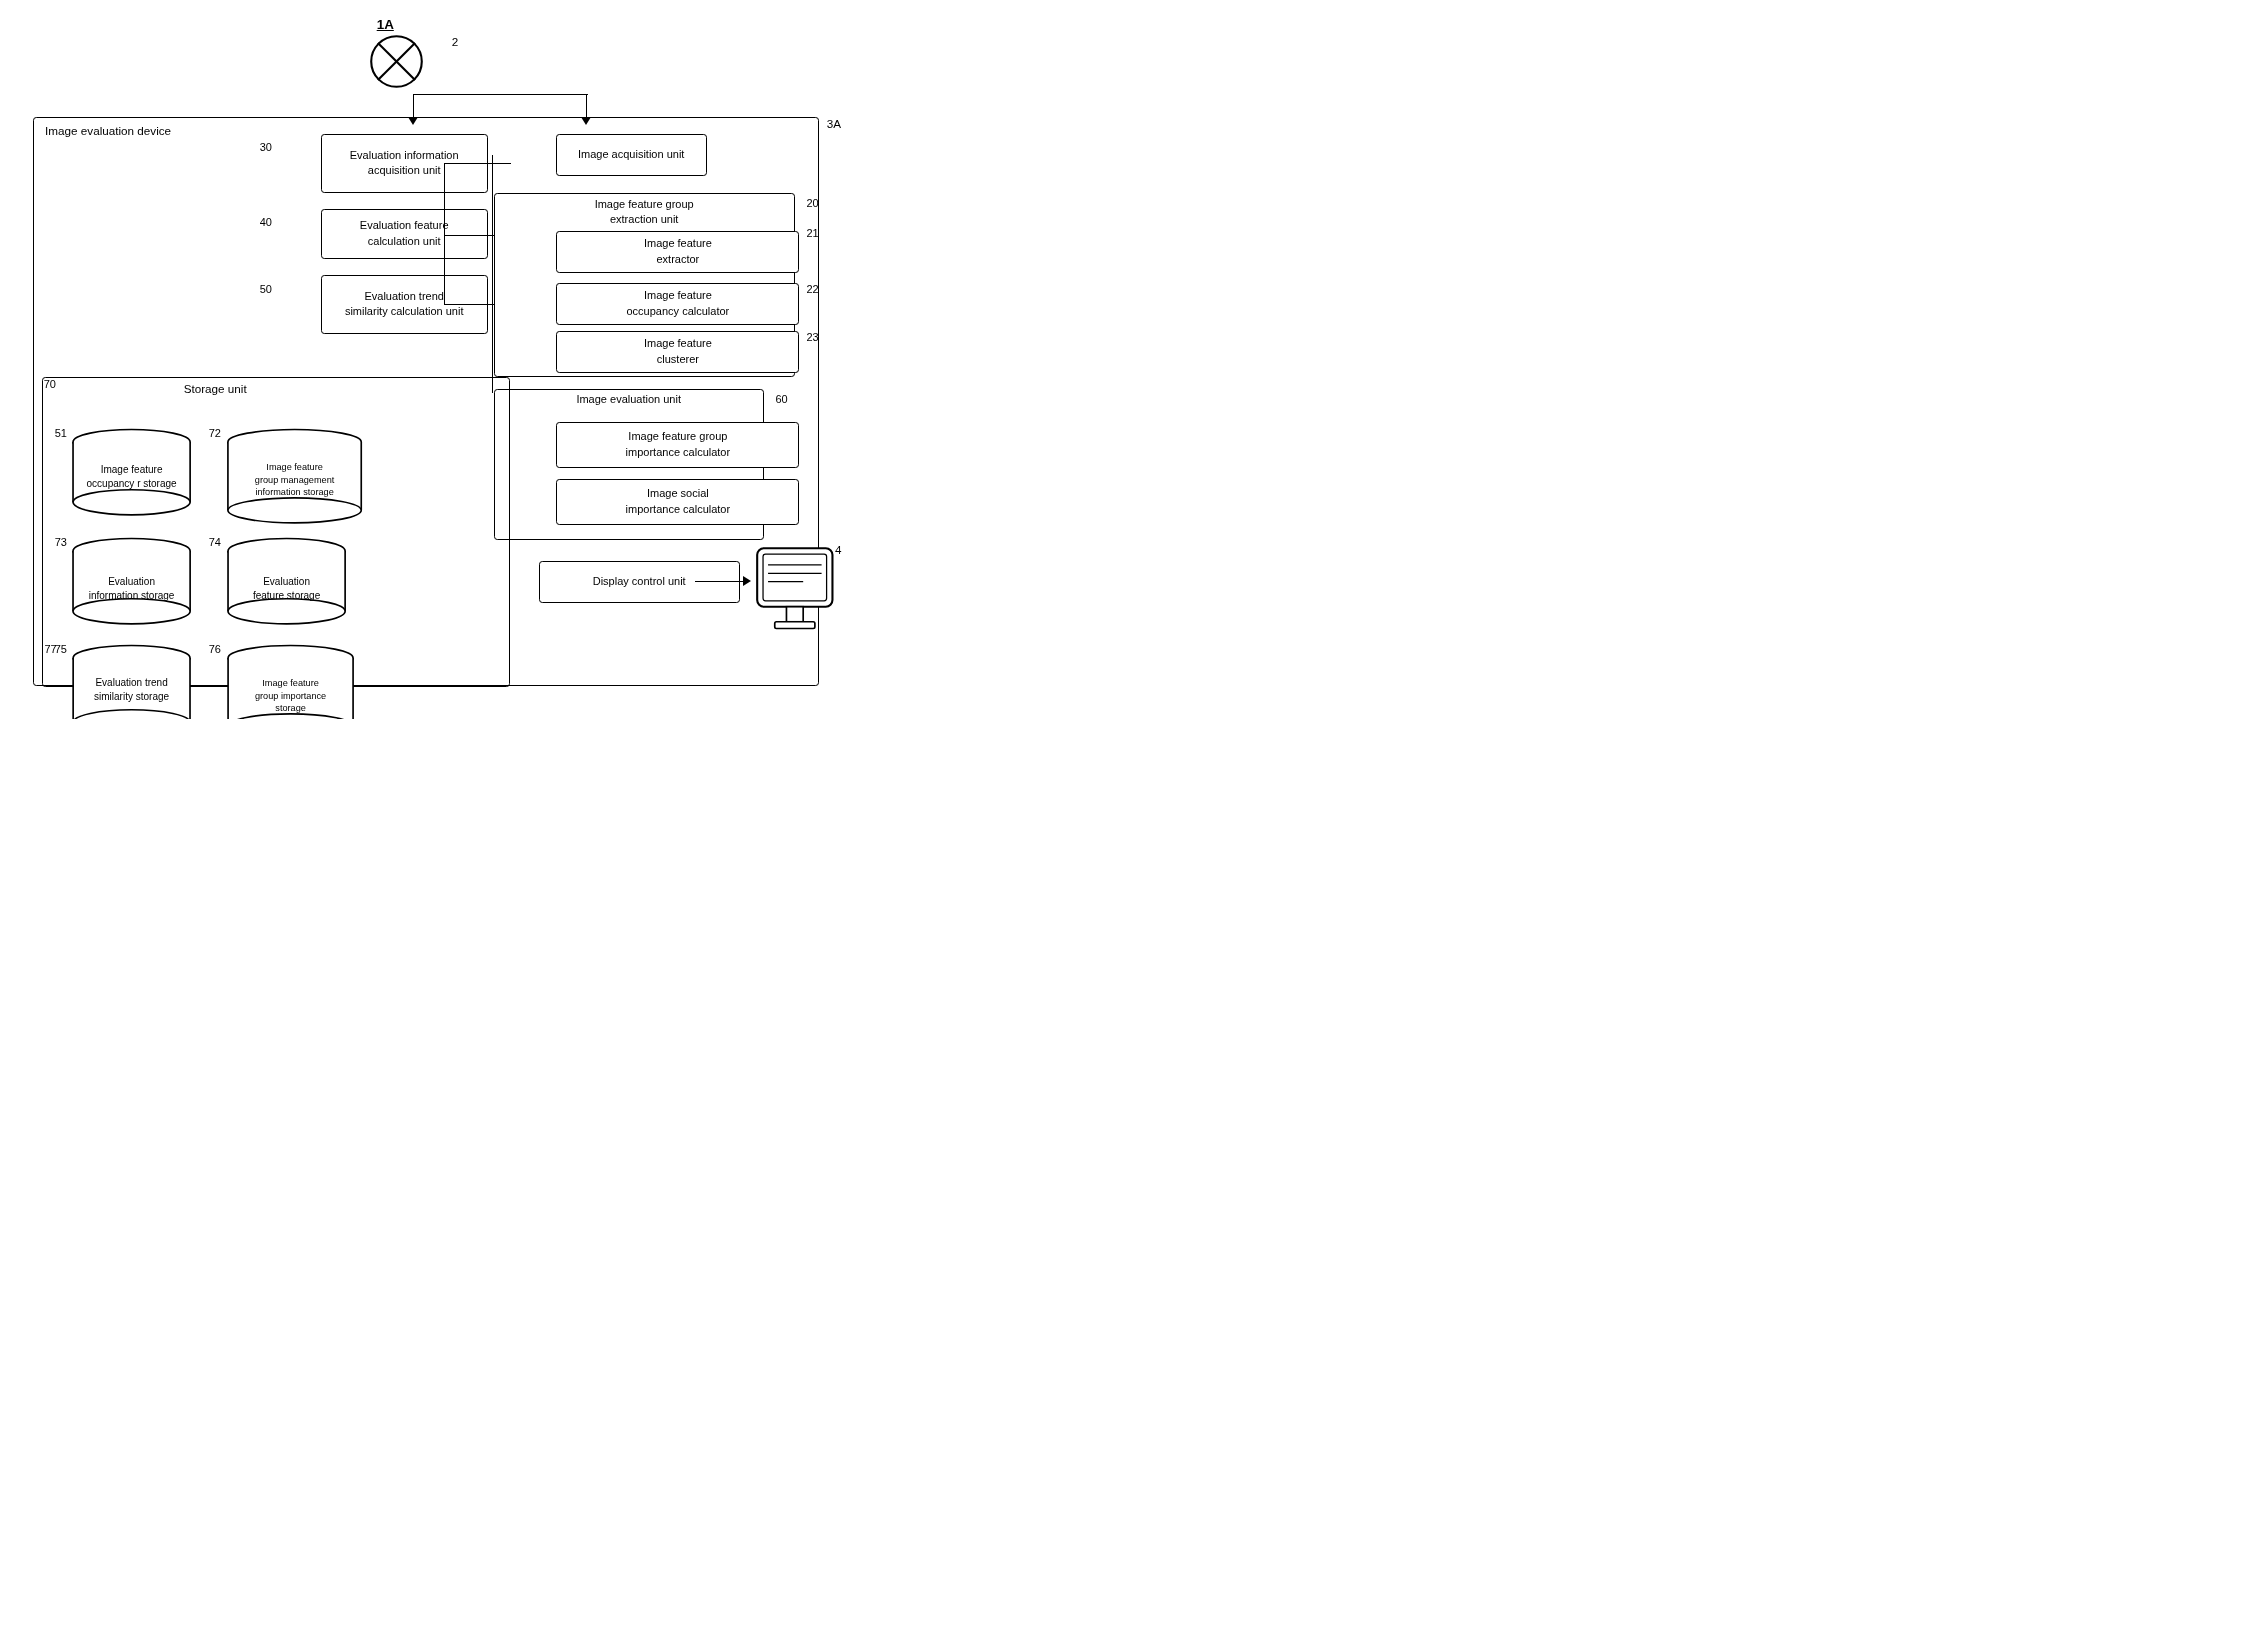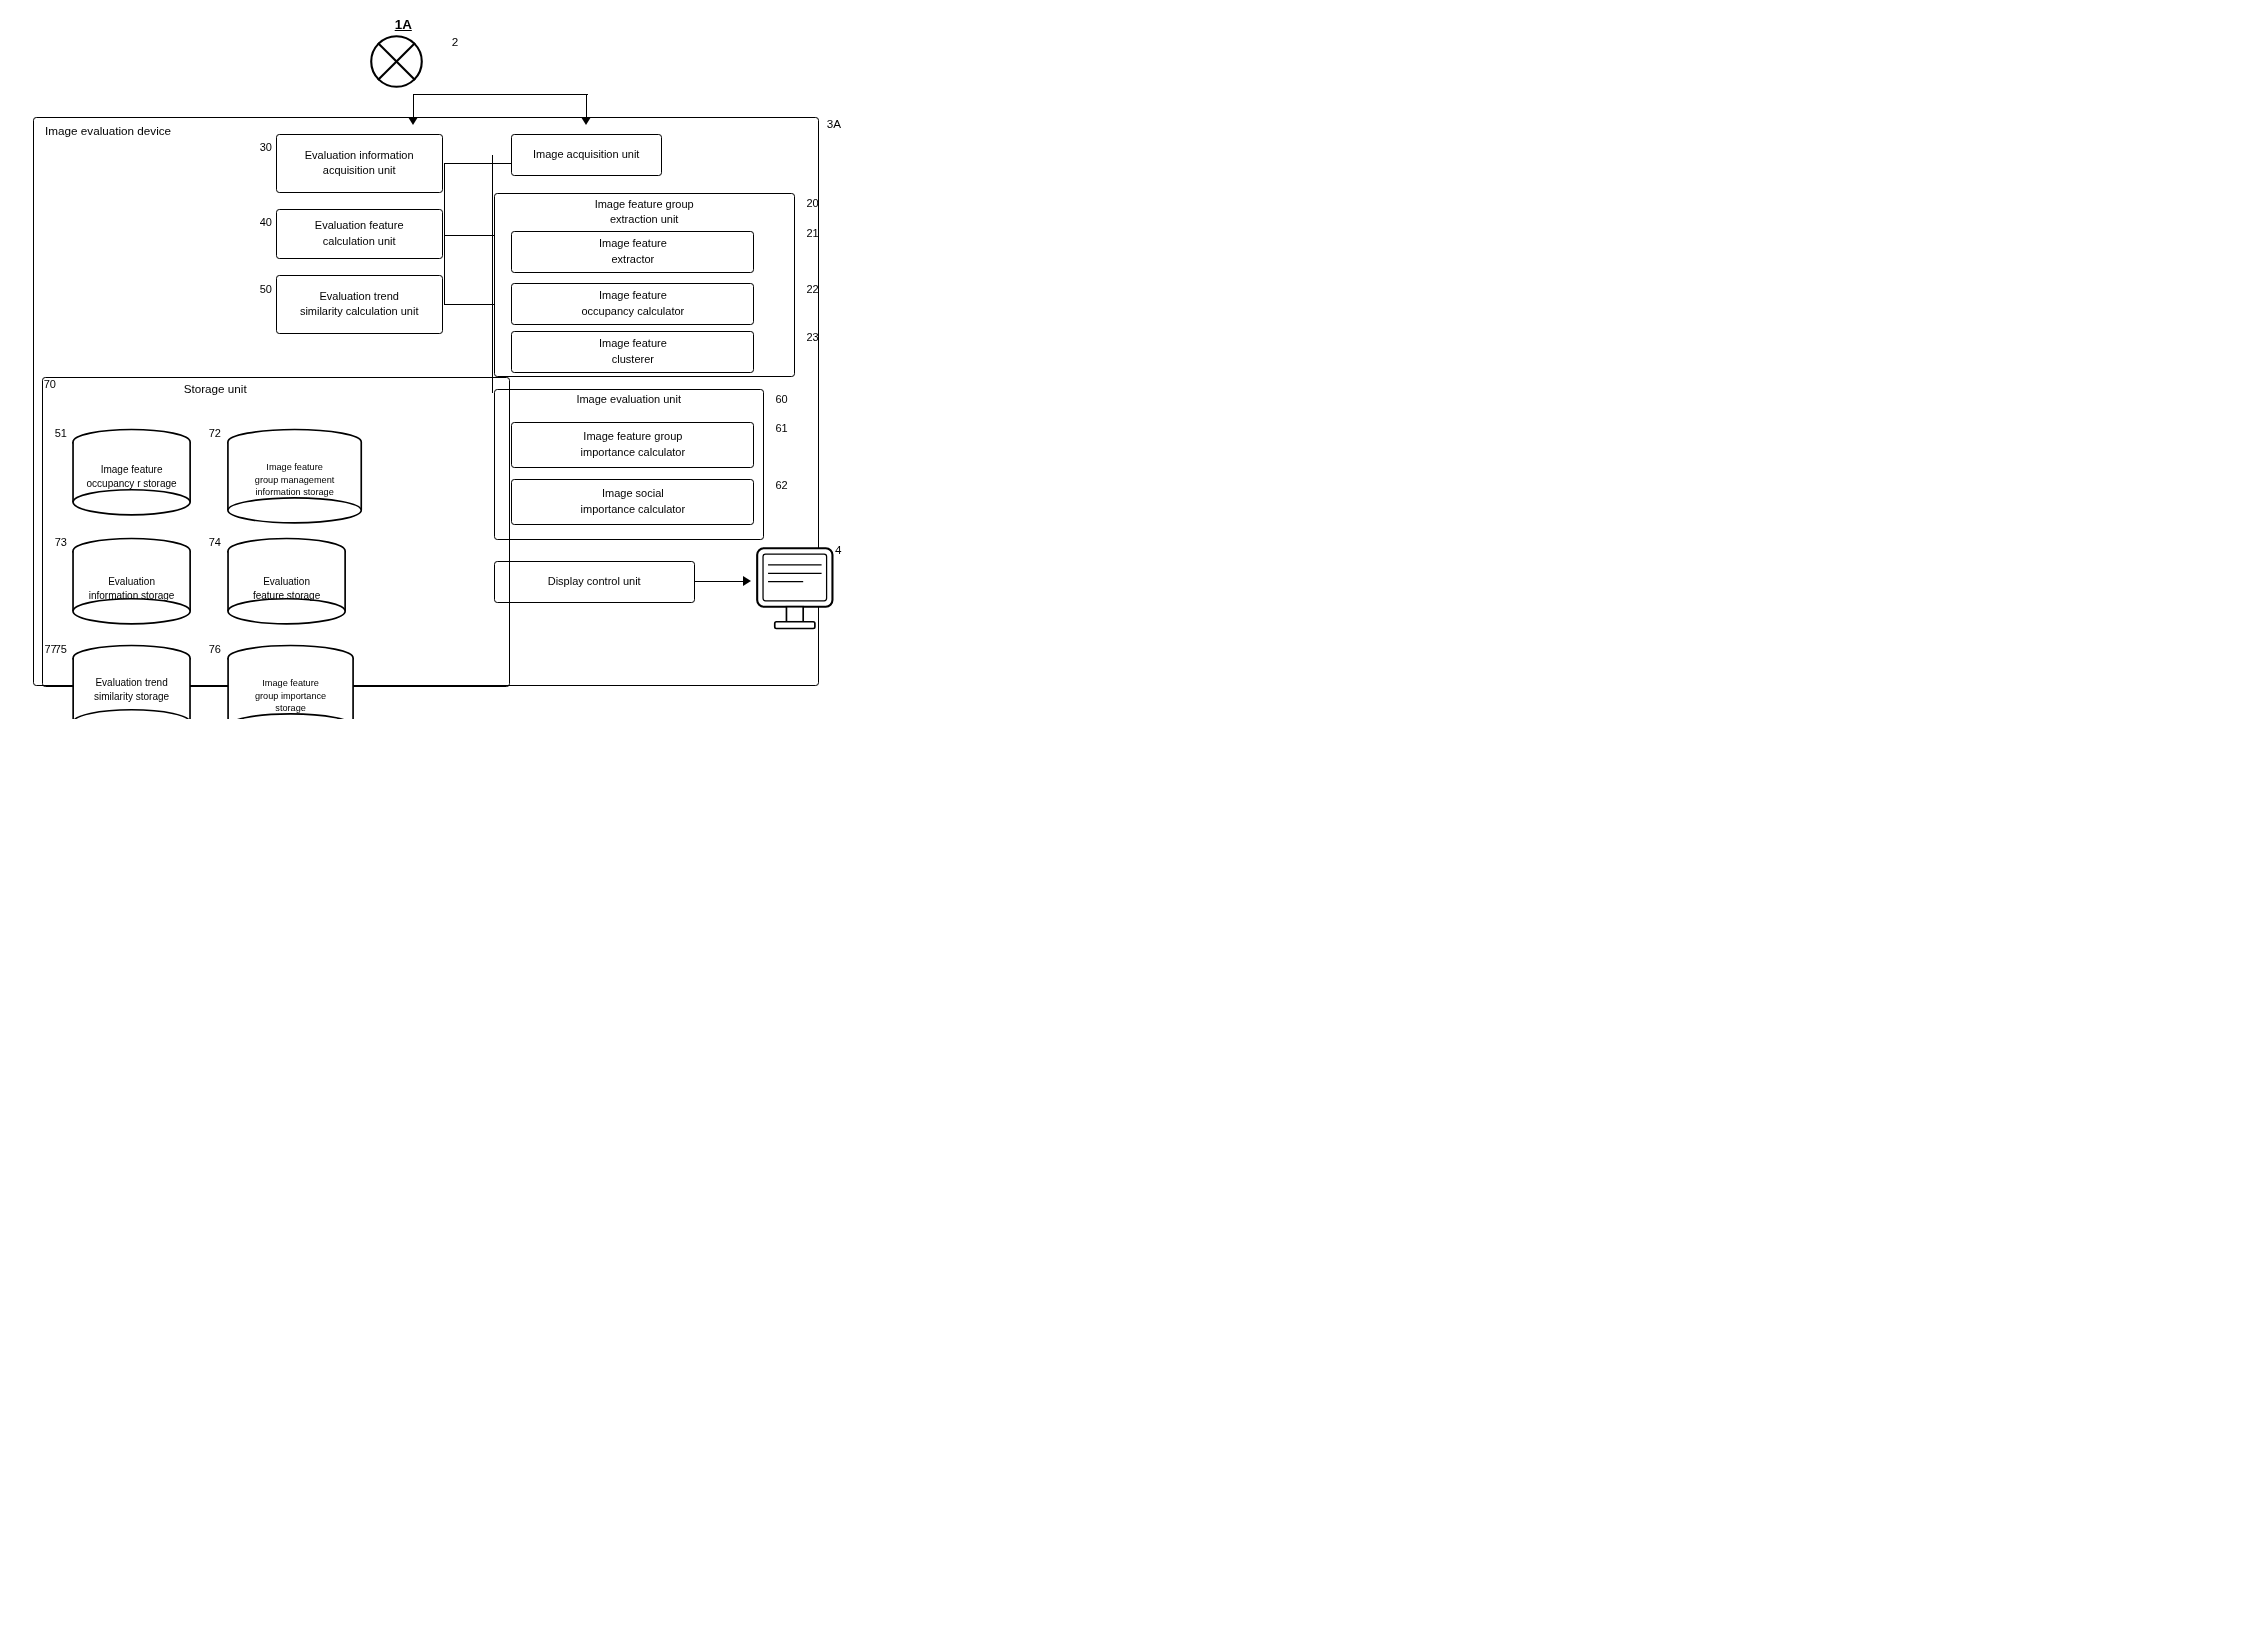--- a/index.html
+++ b/index.html
@@ -18,21 +18,20 @@
       height: 686px;
     }
 
     
     .label-1a {
       position: absolute;
       top: 0;
       left: 360px;
       font-size: 13.4px;
       font-weight: bold;
-      margin-left: 18px;
     }
 
     .label-2 {
       position: absolute;
       top: 18.4px;
       left: 435px;
       font-size: 11.7px;
     }
 
     
@@ -66,20 +65,21 @@
       border: 1.7px solid #000;
       border-radius: 3.3px;
       display: flex;
       align-items: center;
       justify-content: center;
       text-align: center;
       font-size: 11px;
       line-height: 1.4;
       background: #fff;
       padding: 3.3px;
+      margin-left: 45px;
     }
 
     
     .storage-border {
       position: absolute;
       top: 360px;
       left: 25px;
       width: 468px;
       height: 310px;
       border: 1.7px solid #000;

